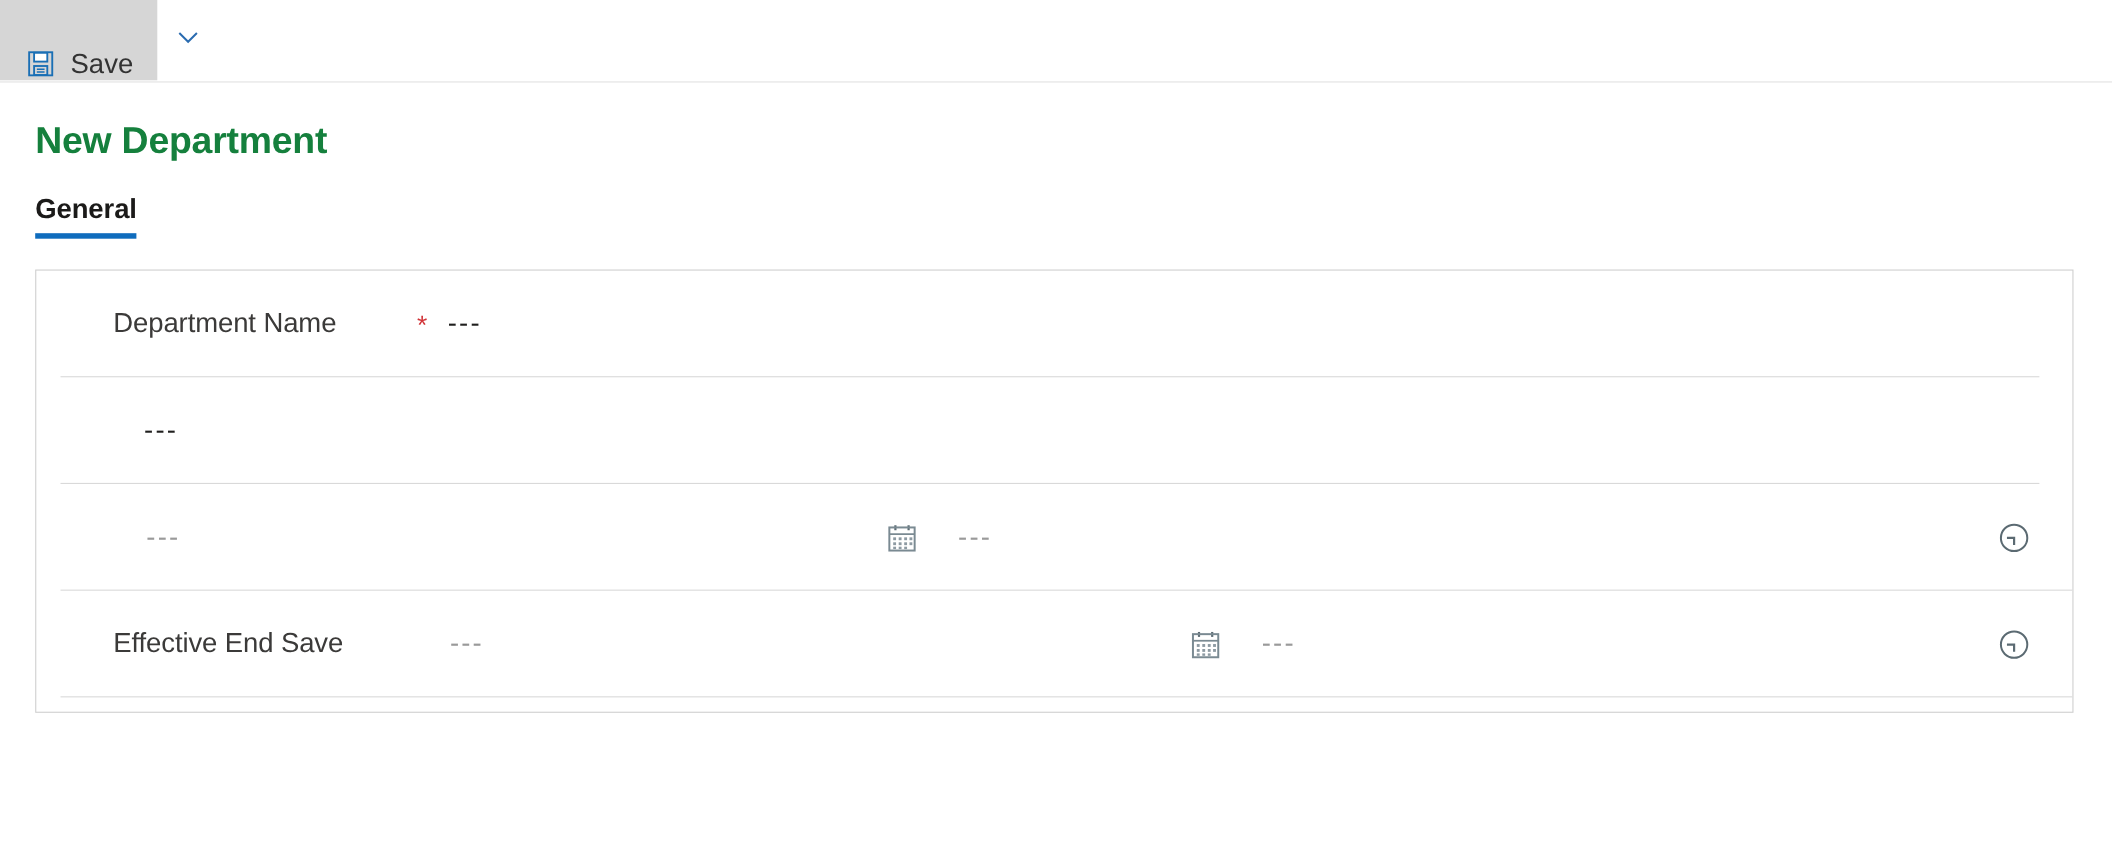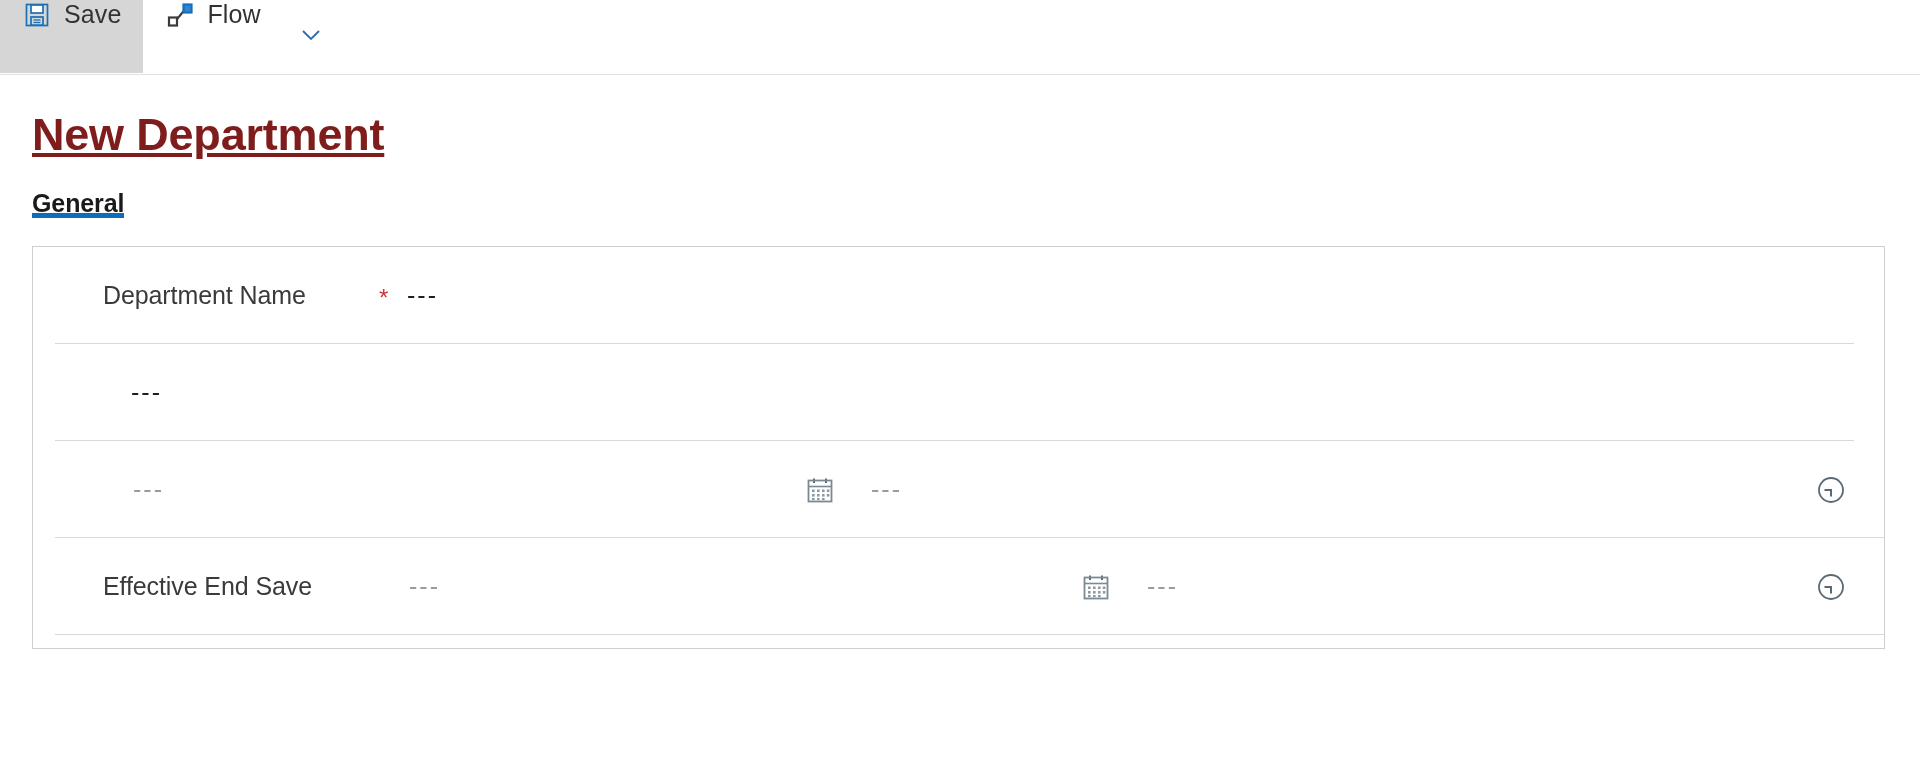--- a/index.html
+++ b/index.html
@@ -19,21 +19,21 @@
   .commandbar {
     position: relative;
     height: 74px;
     background: #ffffff;
     border-bottom: 1px solid #e1e1e1;
     display: flex;
     align-items: stretch;
   }
   .cmd-btn {
     display: flex;
-    align-items: flex-start;
+    align-items: flex-end;
     gap: 12px;
     padding: 0 22px;
     height: 73px;
     cursor: pointer;
     background: transparent;
     border: none;
     font-family: "Liberation Sans", sans-serif;
   }
   .cmd-btn.active {
     background: #d6d6d6;
@@ -58,35 +58,35 @@
     justify-content: center;
     width: 56px;
     height: 73px;
     cursor: pointer;
   }
 
   
   .page-title {
     margin: 0;
     padding: 34px 0 0 32px;
-    font-size: 45px;
+    font-size: 34px;
     font-weight: bold;
-    color: #7f1d1d;
+    color: #15803d;
     letter-spacing: -0.2px;
-    text-decoration: underline;
   }
 
   
   .tabstrip {
     padding: 28px 0 0 32px;
     display: flex;
     gap: 34px;
   }
   .tab {
     position: relative;
+    padding-bottom: 12px;
     cursor: pointer;
   }
   .tab-label {
     font-size: 25px;
     font-weight: bold;
     color: #1b1a19;
     letter-spacing: -0.1px;
   }
   .tab.selected::after {
     content: "";
@@ -191,30 +191,20 @@
         <rect x="7" y="15" width="12" height="8.2" fill="none" stroke="#1a6fb5" stroke-width="1.7"></rect>
         <line x1="9.5" y1="18" x2="16.5" y2="18" stroke="#1a6fb5" stroke-width="1.3"></line>
         <line x1="9.5" y1="20.5" x2="16.5" y2="20.5" stroke="#1a6fb5" stroke-width="1.3"></line>
       </svg>
     </span>
     <span class="cmd-label">Save</span>
   </div>
 
 
 
-  <div class="cmd-btn">
-    <span class="cmd-icon">
-      <svg width="28" height="28" viewBox="0 0 28 28">
-        <line x1="9.5" y1="20" x2="18.5" y2="9" stroke="#3b3a39" stroke-width="2"></line>
-        <rect x="3" y="16.5" width="8" height="8" fill="#ffffff" stroke="#3b3a39" stroke-width="2.2"></rect>
-        <rect x="17.5" y="3.5" width="8" height="8" fill="#2b88d8" stroke="#1a6fb5" stroke-width="2.2"></rect>
-      </svg>
-    </span>
-    <span class="cmd-label">Flow</span>
-  </div>
 
   <div class="chevron-btn">
     <span>
       <svg width="26" height="26" viewBox="0 0 26 26">
         <polyline points="5,9 13,17 21,9" fill="none" stroke="#2b6cb0" stroke-width="1.8"></polyline>
       </svg>
     </span>
   </div>
 
 </div>

